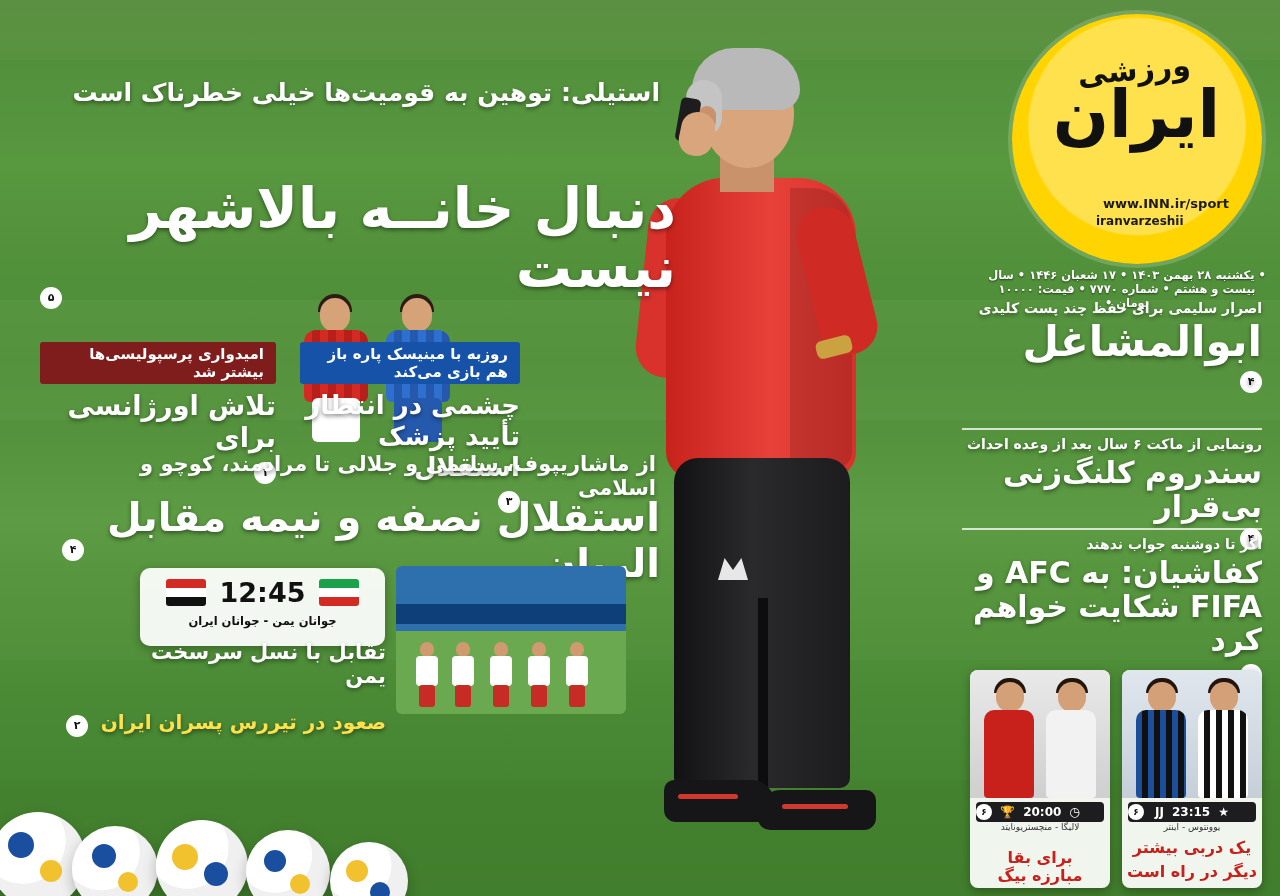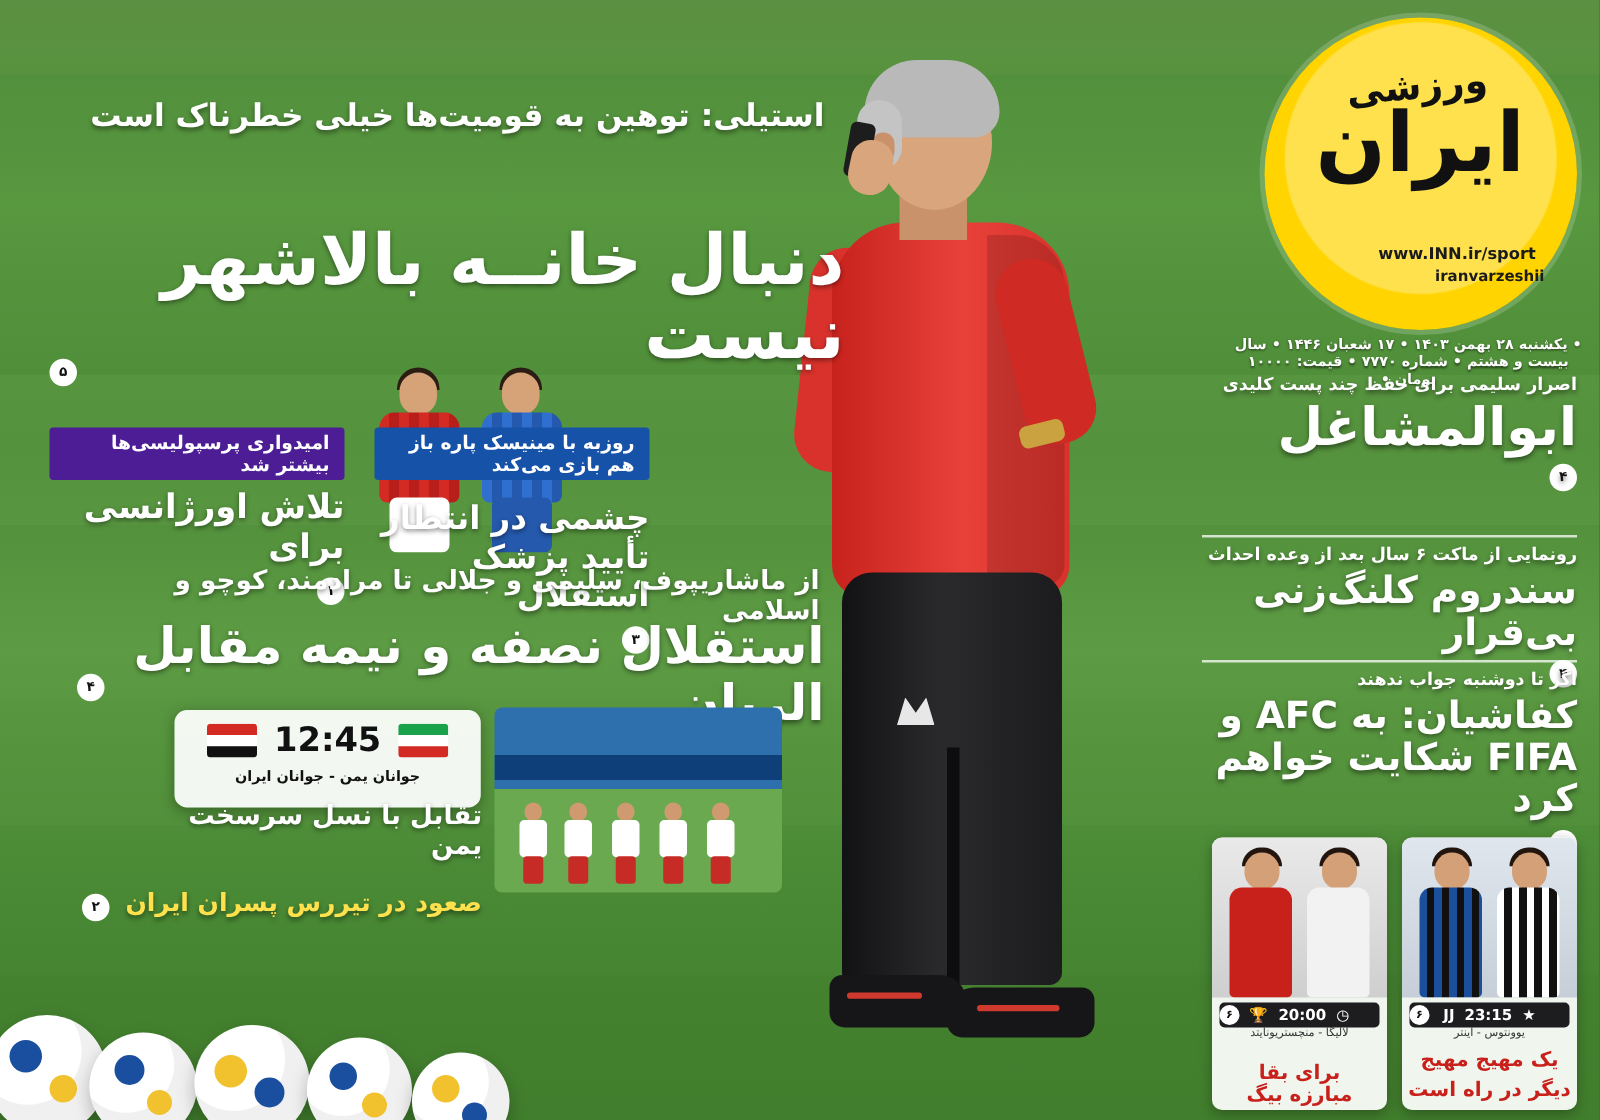--- a/index.html
+++ b/index.html
@@ -61,21 +61,21 @@
   
   .masthead{position:absolute;right:18px;top:14px;width:255px;height:250px;}
   .sun{position:absolute;right:0;top:0;width:250px;height:250px;border-radius:50%;
     background:radial-gradient(circle at 50% 45%,#ffe14d 0 58%,#ffd400 59% 100%);
     box-shadow:0 0 0 4px rgba(255,255,255,.18);}
   .mast-title{position:absolute;right:18px;top:70px;width:215px;text-align:center;
     color:#111;font-size:66px;font-weight:bold;letter-spacing:-2px;line-height:.95;}
   .mast-sub{position:absolute;right:28px;top:38px;width:200px;text-align:center;color:#111;
     font-size:30px;font-weight:bold;transform:rotate(-5deg);}
   .mast-web{position:absolute;right:26px;top:182px;width:140px;text-align:center;color:#1b1b1b;font-size:13px;font-weight:bold;}
-  .mast-soc{position:absolute;right:26px;top:200px;width:140px;text-align:right;color:#1b1b1b;font-size:12px;font-weight:bold;}
+  .mast-soc{position:absolute;right:26px;top:200px;width:140px;text-align:left;color:#1b1b1b;font-size:12px;font-weight:bold;}
 
   .dateline{position:absolute;right:8px;top:268px;width:290px;text-align:center;color:#fff;font-size:11.5px;font-weight:bold;
     text-shadow:0 1px 2px rgba(0,0,0,.6);}
 
   
   .lead-kicker{position:absolute;left:40px;top:78px;width:620px;text-align:right;color:#fff;font-size:25px;font-weight:bold;}
   .lead-l1{position:absolute;left:36px;top:118px;width:640px;text-align:right;color:#ffffff;font-size:56px;font-weight:bold;line-height:1.05;}
   .lead-l2{position:absolute;left:36px;top:180px;width:640px;text-align:right;color:#ffffff;font-size:56px;font-weight:bold;line-height:1.05;}
   .lead-l3{position:absolute;left:36px;top:238px;width:640px;text-align:right;color:#ffffff;font-size:56px;font-weight:bold;line-height:1.05;}
 
@@ -222,28 +222,28 @@
     </div>
     <div class="pl blue" style="left:86px;">
       <div class="hair"></div>
         <div class="h"></div>
         <div class="body"></div>
         <div class="legs"></div>
     </div>
   </div>
 
   <div class="mid-left-box rtl">
-    <span class="tag" style="background:#4c1d95;">امیدواری پرسپولیسی‌ها بیشتر شد</span>
+    <span class="tag" style="background:#7f1d1d;">امیدواری پرسپولیسی‌ها بیشتر شد</span>
     <div class="sh" style="color:#ffffff;font-size:27px;font-weight:bold;margin-top:6px;line-height:1.2;">تلاش اورژانسی برای</div>
     <div style="margin-top:6px;"><span class="arrow">۱</span></div>
   </div>
 
   <div class="mid-mid-box rtl">
     <span class="tag" style="background:#1552a8;">روزبه با مینیسک پاره باز هم بازی می‌کند</span>
-    <div class="sh" style="color:#ffffff;font-size:26px;font-weight:bold;margin-top:16px;line-height:1.2;">چشمی در انتظار</div>
+    <div class="sh" style="color:#ffffff;font-size:26px;font-weight:bold;margin-top:6px;line-height:1.2;">چشمی در انتظار</div>
     <div class="sh" style="color:#ffffff;font-size:26px;font-weight:bold;line-height:1.2;">تأیید پزشک استقلال</div>
     <div style="margin-top:6px;"><span class="arrow">۳</span></div>
   </div>
 
   <div class="band-text sh">از ماشاریپوف، سلیمی و جلالی تا مرادمند، کوچو و اسلامی</div>
   <div class="band-big sh">استقلال نصفه و نیمه مقابل الریان</div>
   <div style="position:absolute;left:62px;top:538px;">
     <span class="arrow">۴</span>
   </div>
 
@@ -355,18 +355,18 @@
           <div class="hd"></div>
           <div class="bd" style="background:repeating-linear-gradient(90deg,#ffffff 0 6px,#111 6px 12px)"></div>
       </div>
     </div>
     <div class="timebar">
       <span>★</span>
       <span>23:15</span>
       <span>JJ</span>
     </div>
     <div style="position:absolute;left:6px;top:152px;right:6px;text-align:center;font-size:9px;color:#333;">یوونتوس - اینتر</div>
-    <div class="ctxt" style="top:168px;color:#c8201b;">یک مهیج مهیج</div>
+    <div class="ctxt" style="top:168px;color:#c8201b;">یک دربی بیشتر</div>
     <div class="ctxt" style="top:192px;color:#c8201b;">دیگر در راه است</div>
     <div class="cnum">۶</div>
   </div>
 
 </div>
 
 </body></html>

